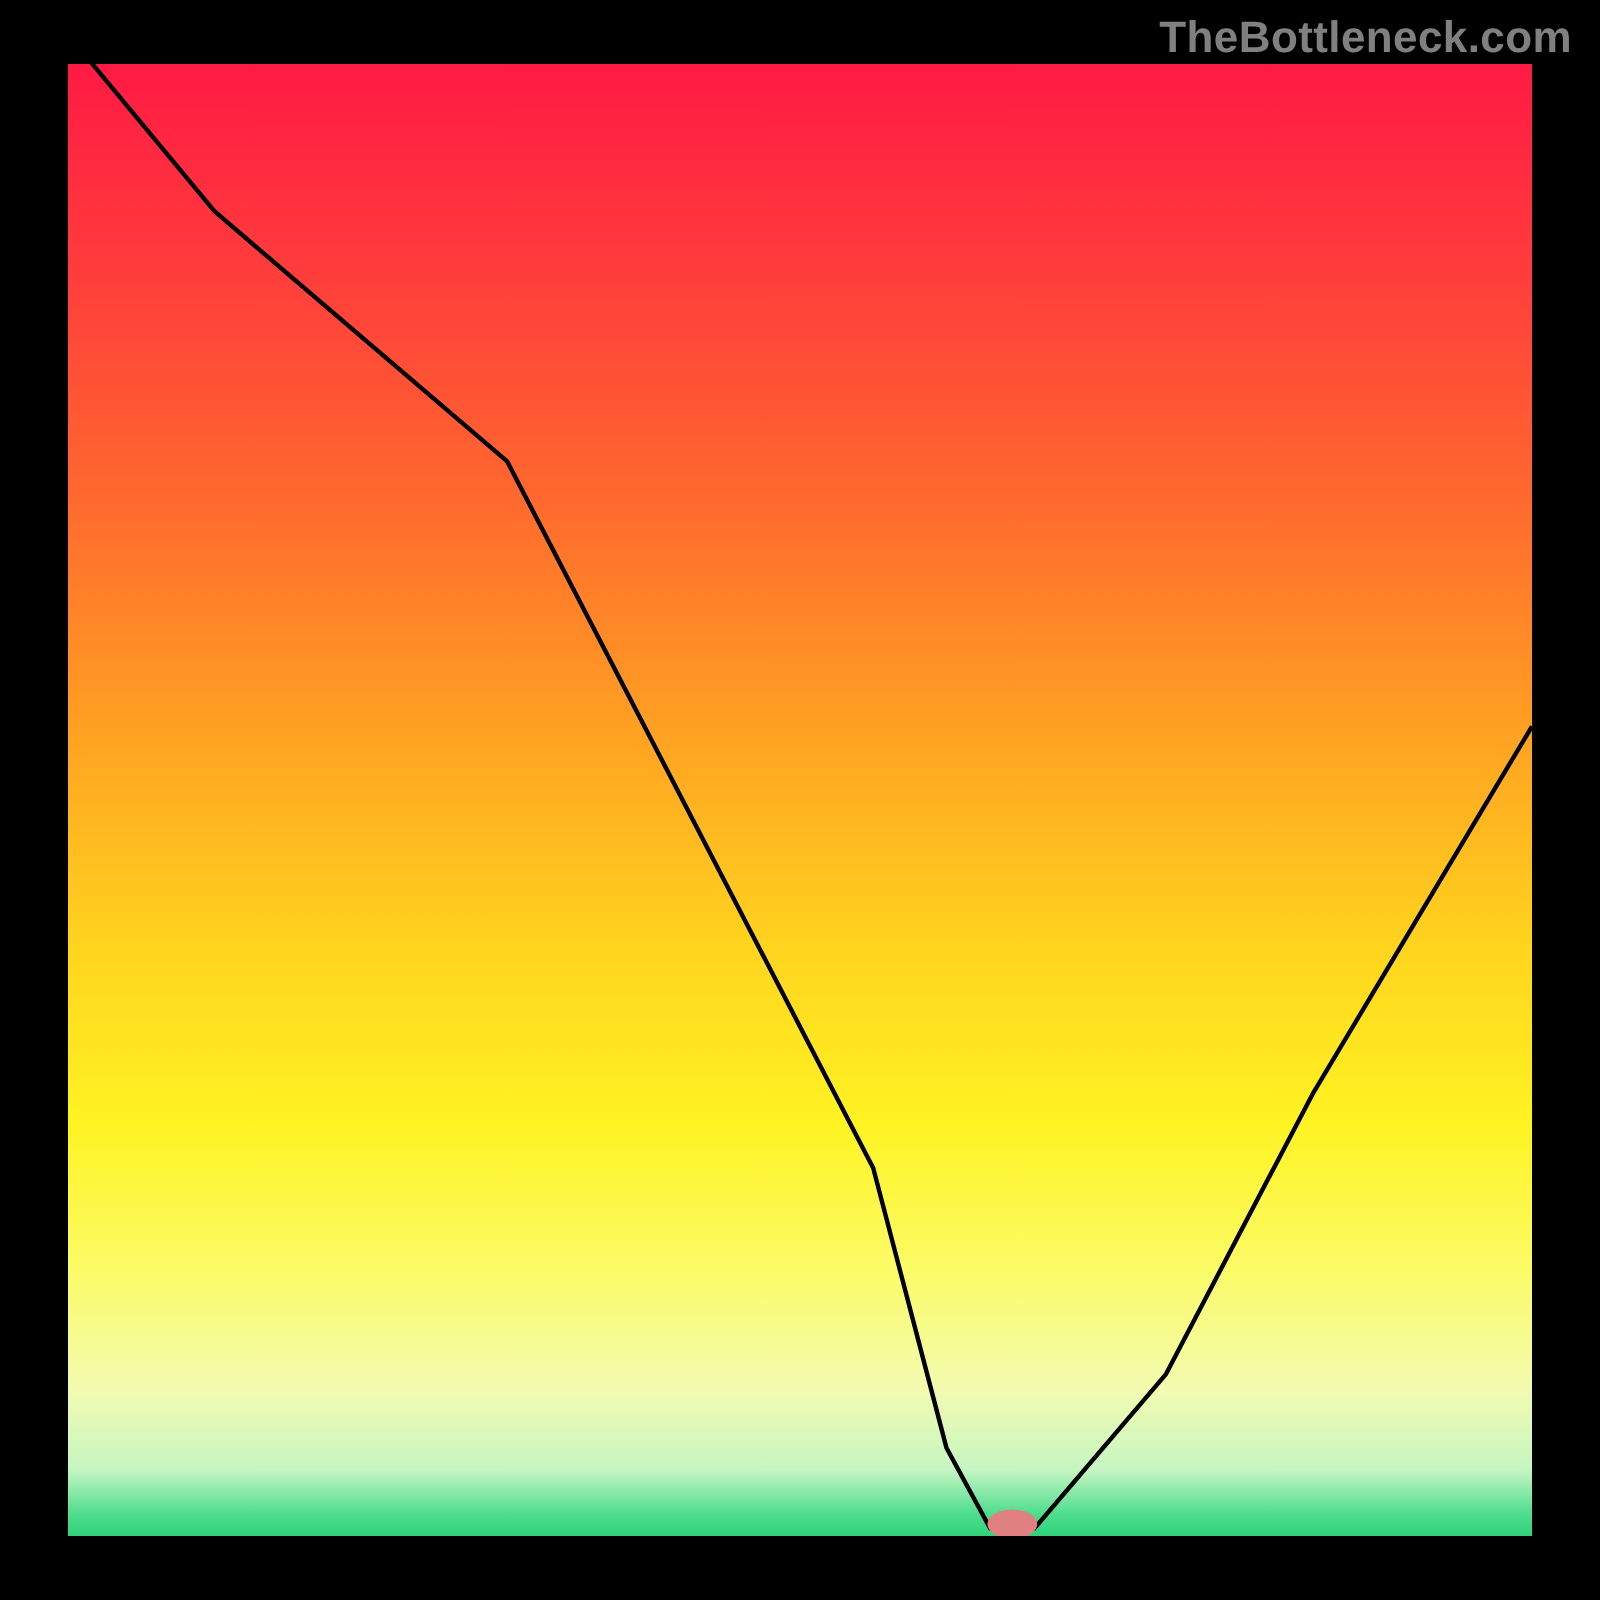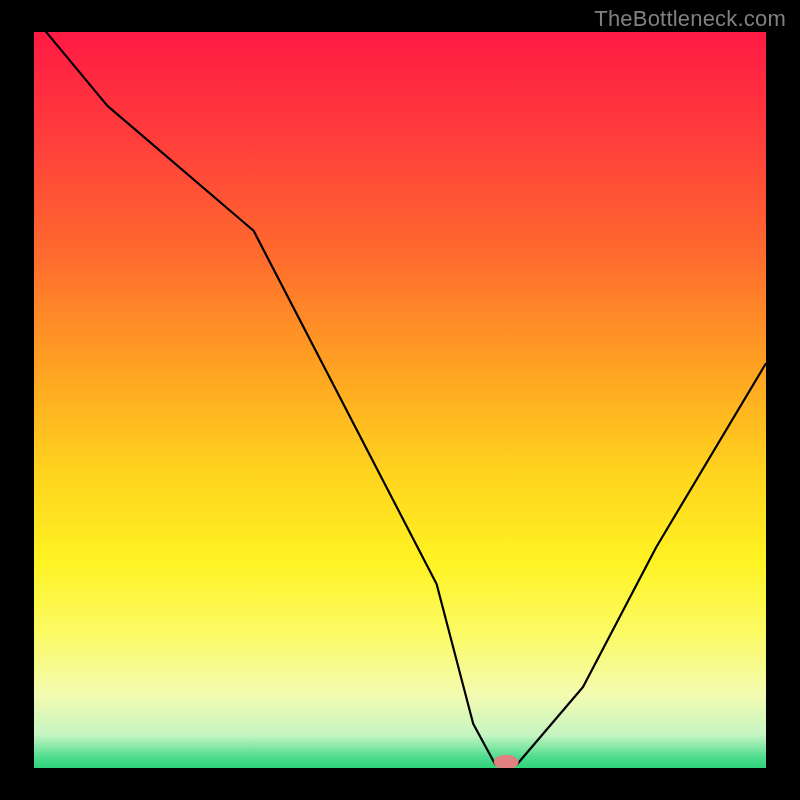--- a/index.html
+++ b/index.html
@@ -16,21 +16,21 @@
     width: 800px;
     height: 800px;
     background: #000;
   }
   .attribution {
     position: absolute;
     top: 6px;
     right: 14px;
     color: #808080;
     font-size: 22px;
-    font-weight: 400;
+    font-weight: 700;
     letter-spacing: 0.2px;
     z-index: 5;
   }
   .plot-area {
     position: absolute;
     left: 34px;
     top: 32px;
     width: 732px;
     height: 736px;
     overflow: hidden;

